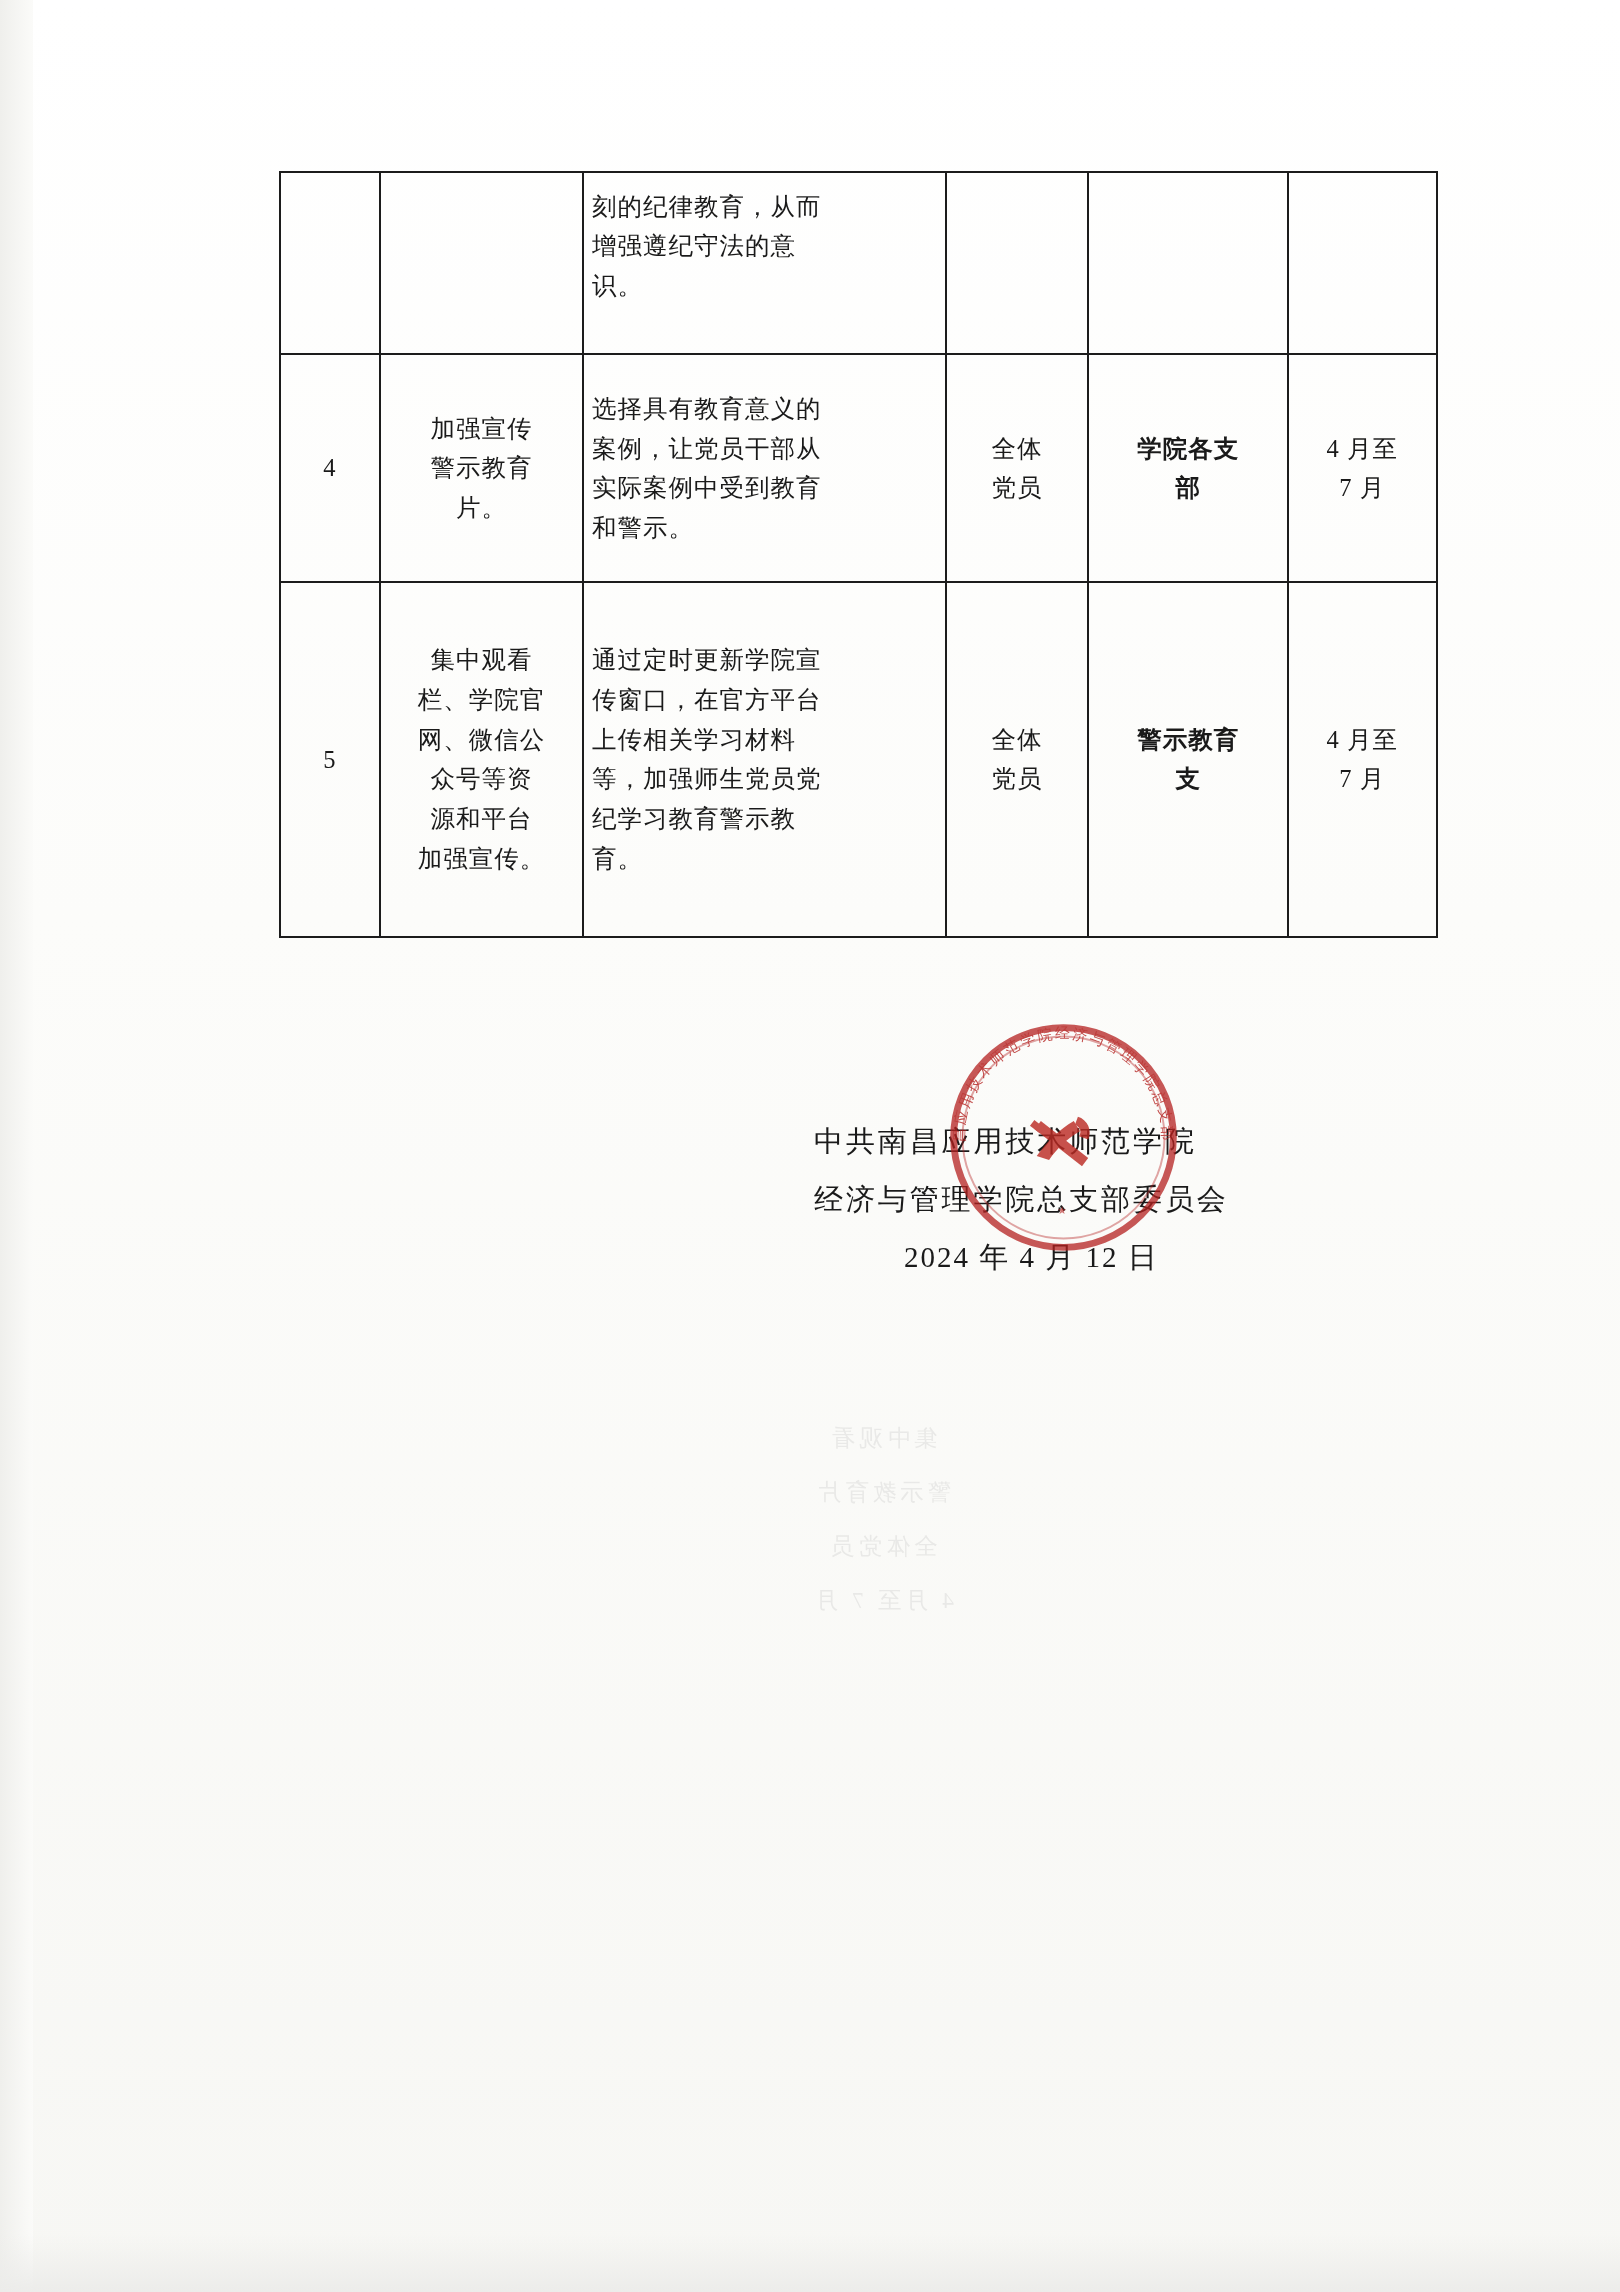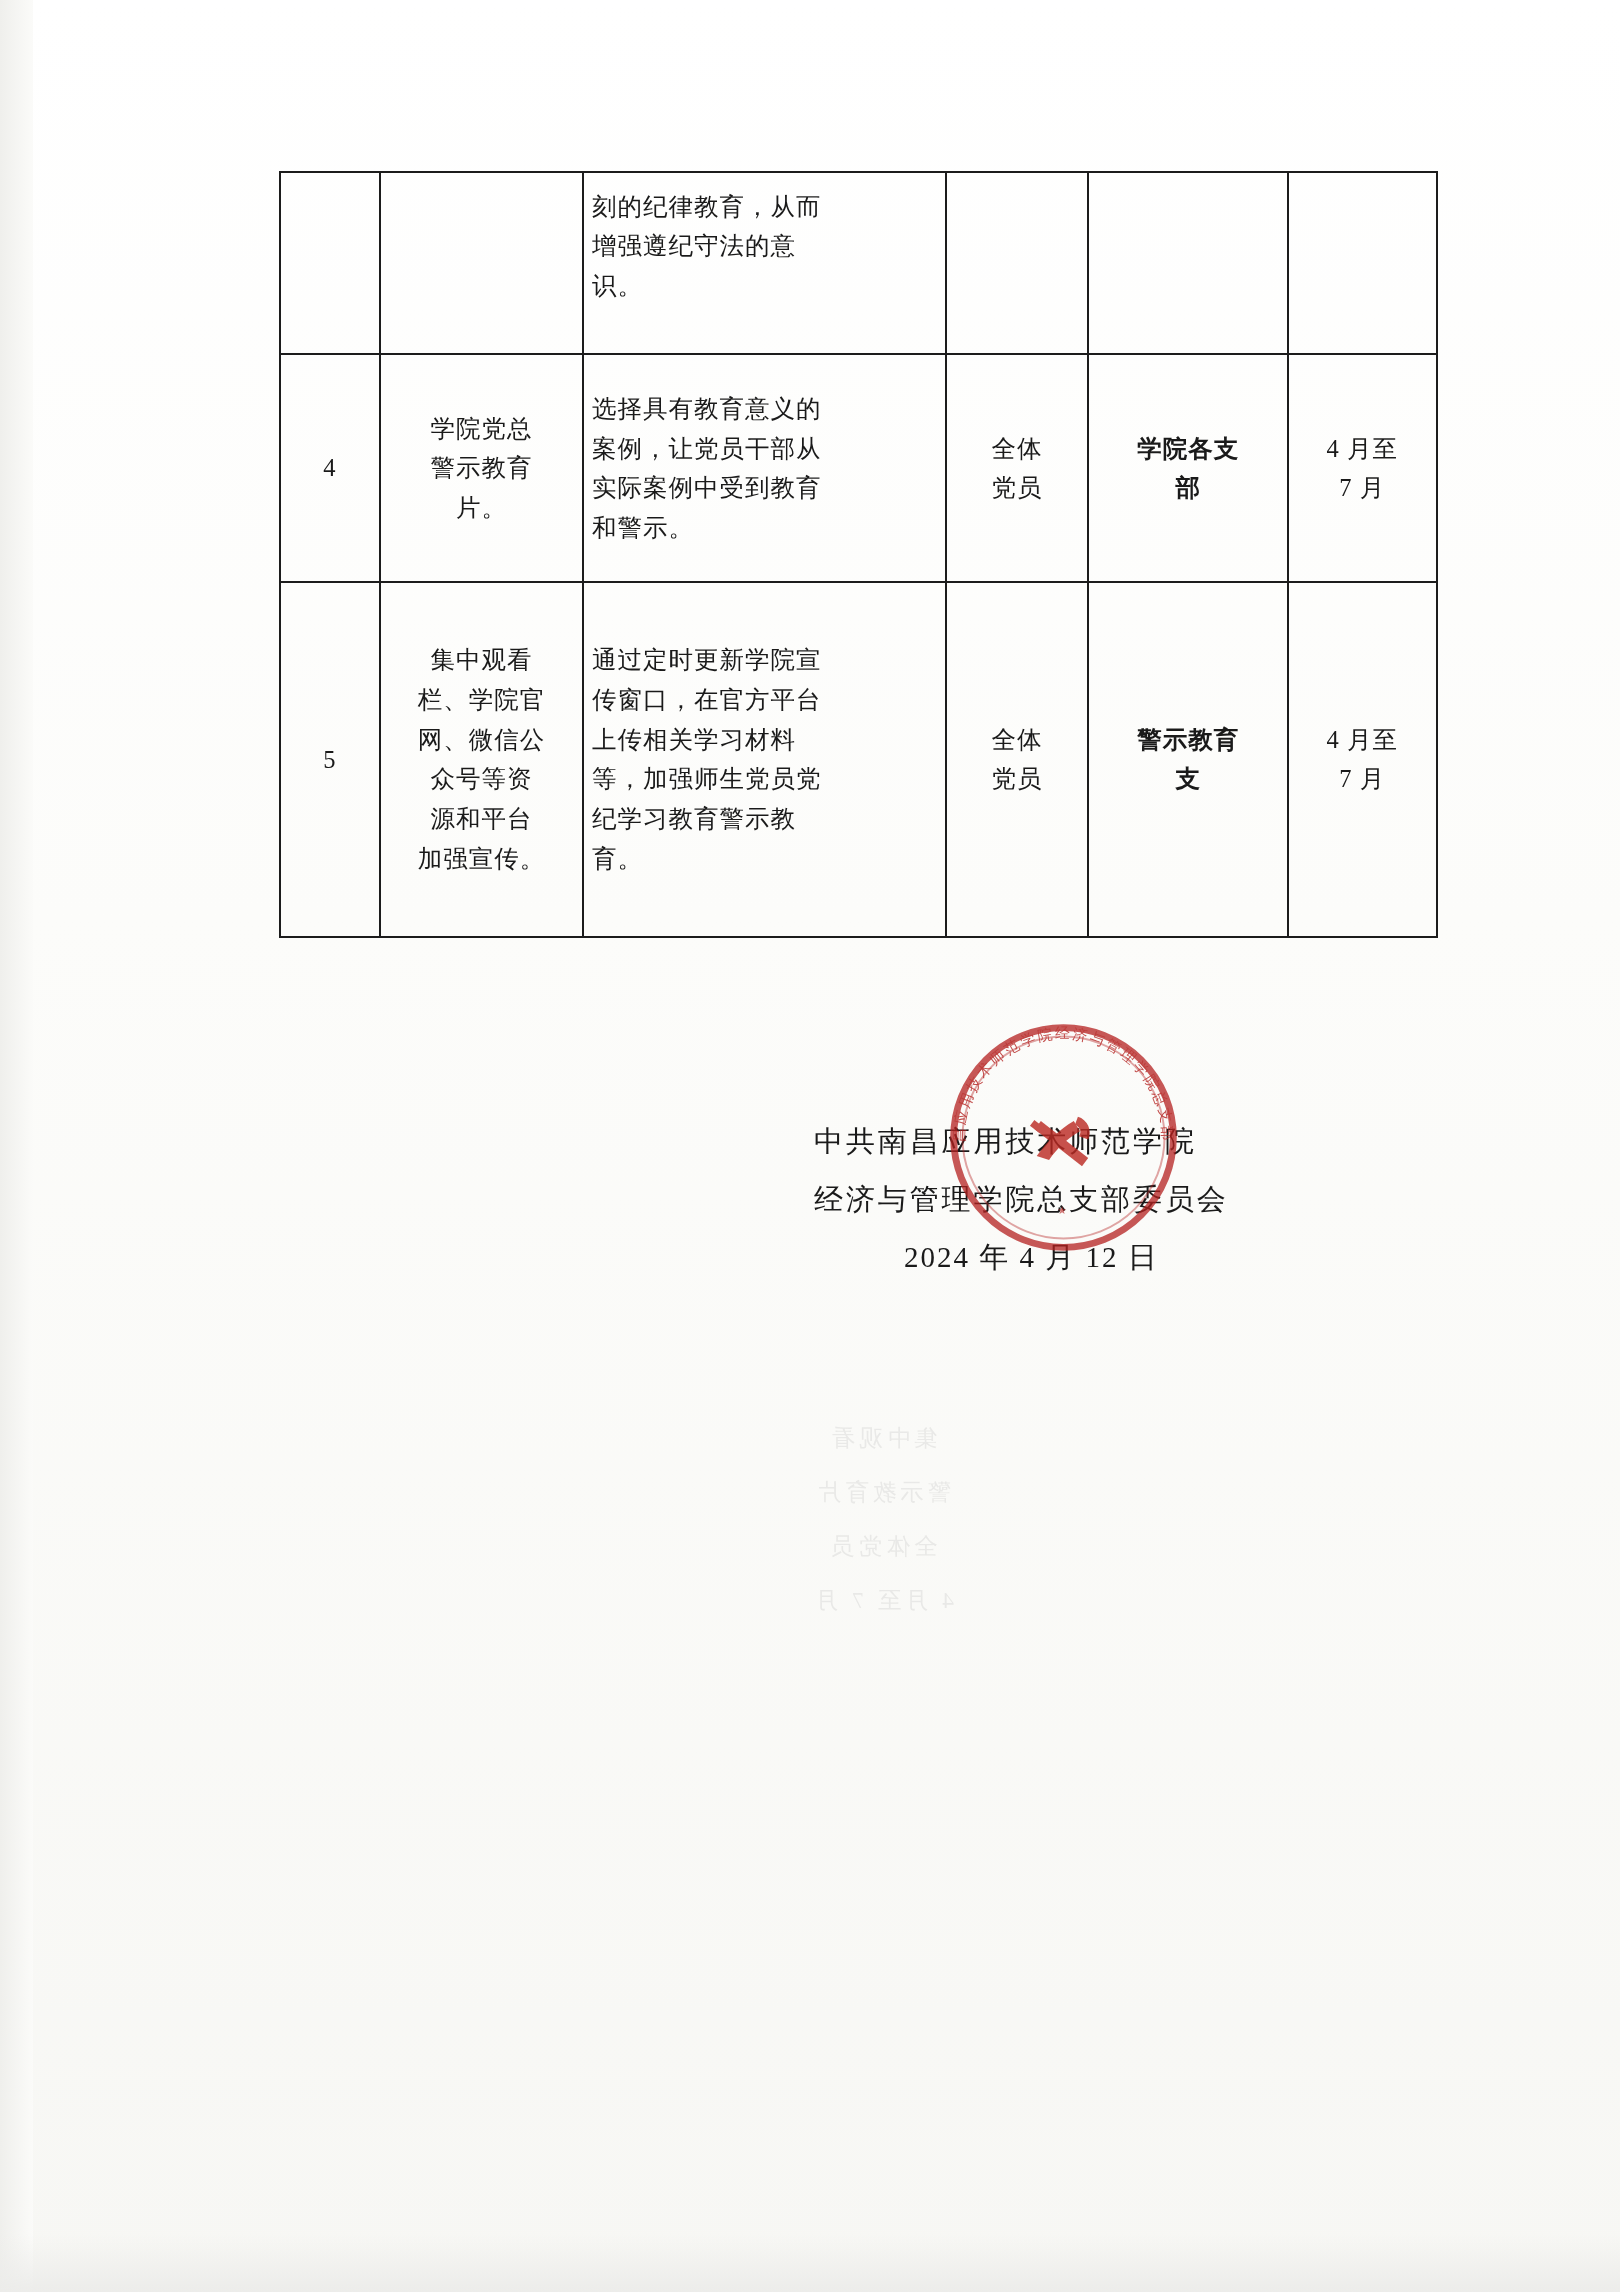--- a/index.html
+++ b/index.html
@@ -151,21 +151,21 @@
           </td>
         <td class="col-time">
             <span class="cell-text"></span>
           </td>
       </tr>
       <tr class="row-4">
         <td class="col-no">
             <span class="cell-text">4</span>
           </td>
         <td class="col-item">
-            <span class="cell-text">学院党总
+            <span class="cell-text">加强宣传
 警示教育
 片。</span>
           </td>
         <td class="col-desc desc-cell">
             <span class="cell-text">选择具有教育意义的
 案例，让党员干部从
 实际案例中受到教育
 和警示。</span>
           </td>
         <td class="col-obj">

